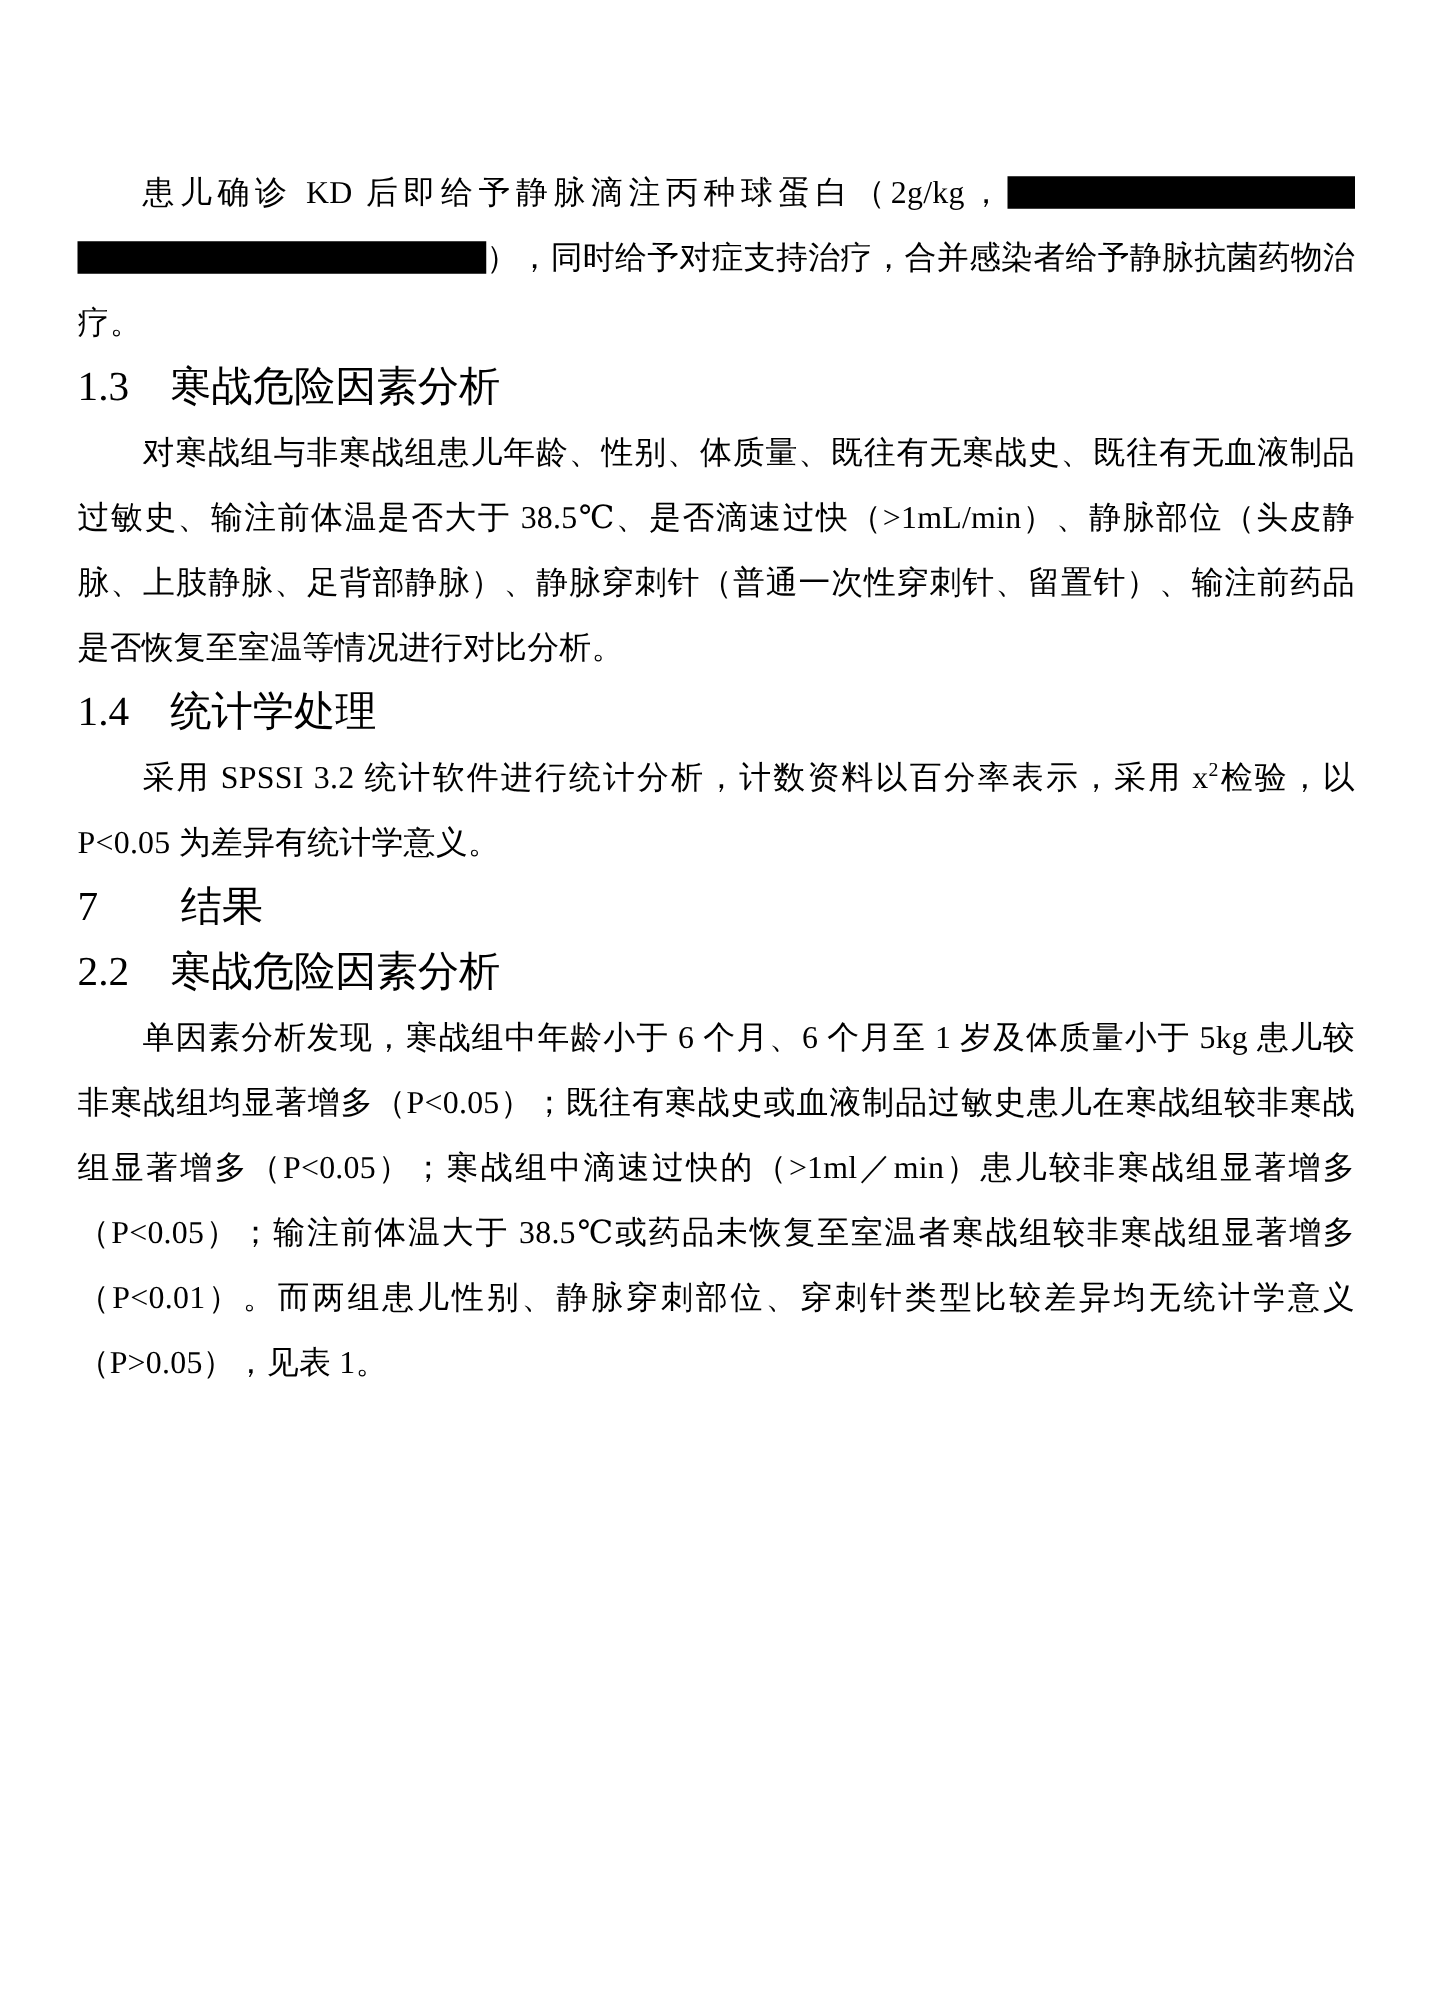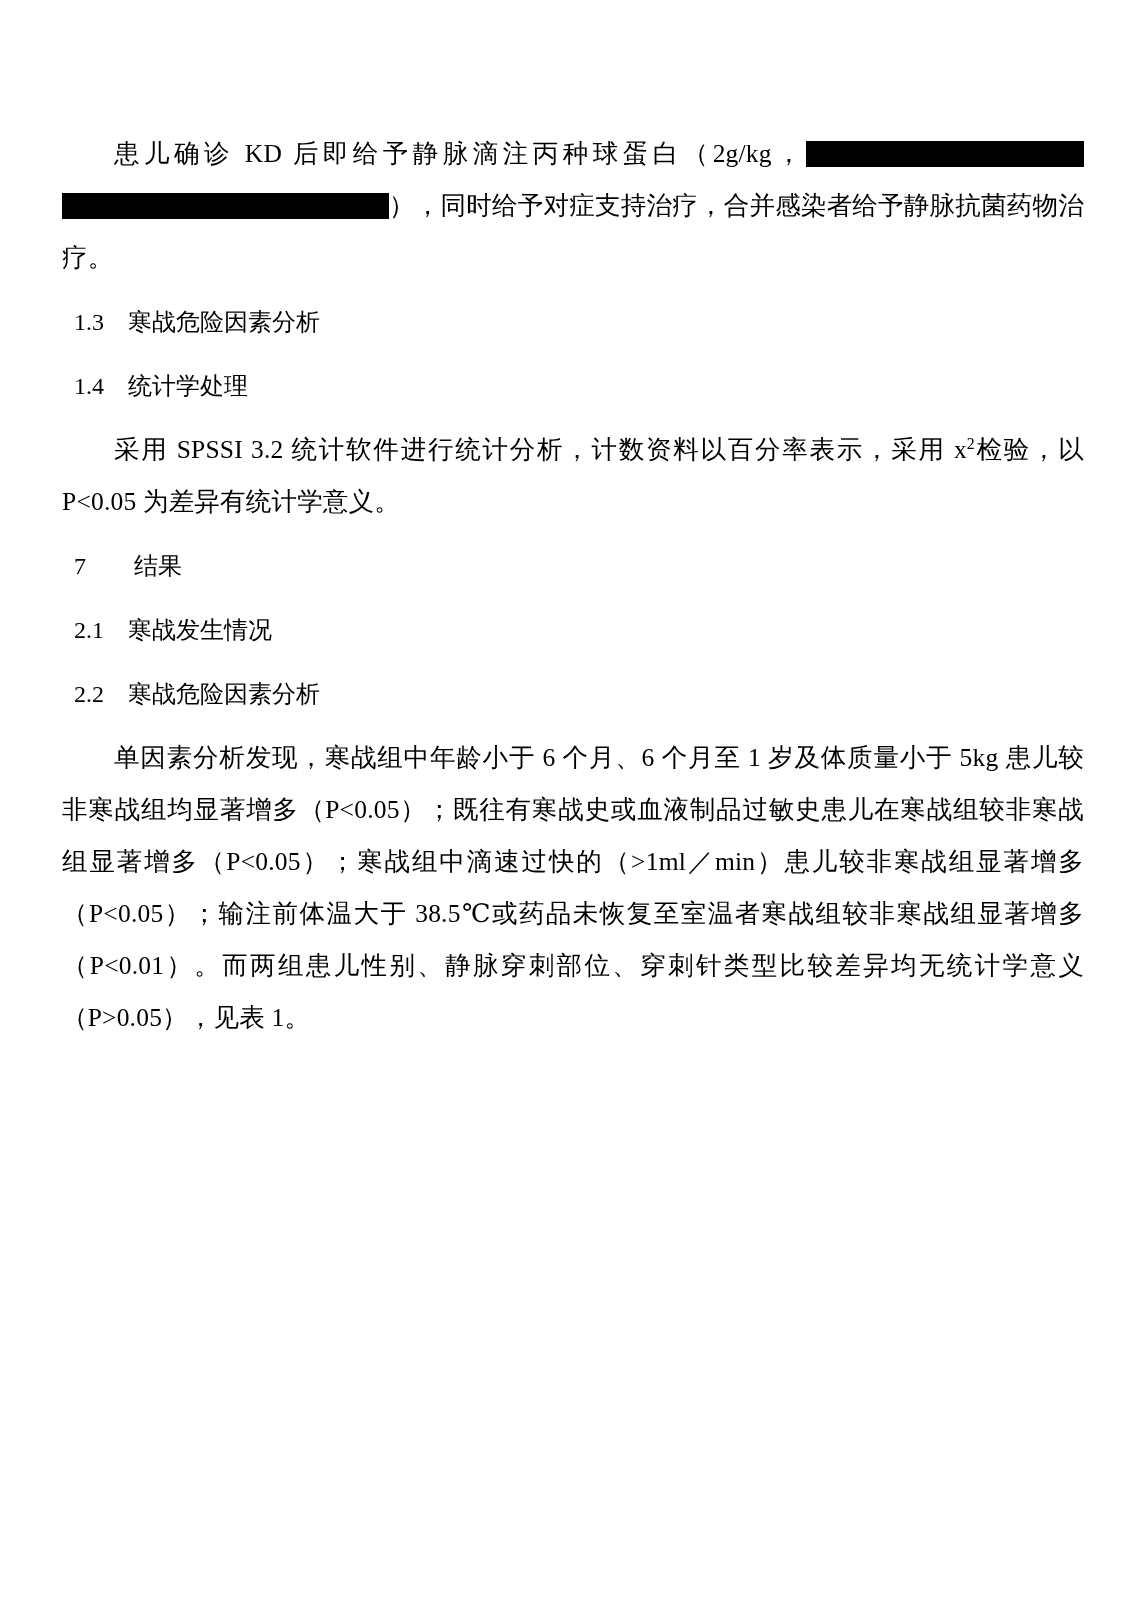--- a/index.html
+++ b/index.html
@@ -34,22 +34,22 @@
     font-size: 25.5px;
     line-height: 52px;
     text-align: justify;
     text-justify: inter-ideograph;
     letter-spacing: 0.2px;
   }
   .indent {
     text-indent: 52px;
   }
   .heading {
-    margin: 12px;
-    font-size: 24px;
+    margin: 0;
+    font-size: 33px;
     line-height: 52px;
     white-space: pre;
   }
   .redact {
     display: inline-block;
     background: #000000;
     vertical-align: middle;
     height: 26px;
     position: relative;
     top: -2px;
@@ -65,28 +65,28 @@
 </head>
 <body>
 
 <div class="page">
   <div class="content">
 
     <p class="indent"><span>患儿确诊 KD 后即给予静脉滴注丙种球蛋白（2g/kg，</span><span class="redact redact-a"></span><span class="redact redact-b"></span><span>），同时给予对症支持治疗，合并感染者给予静脉抗菌药物治疗。</span></p>
 
     <div class="heading">1.3　寒战危险因素分析</div>
 
+    <p class="indent">对寒战组与非寒战组患儿年龄、性别、体质量、既往有无寒战史、既往有无血液制品过敏史、输注前体温是否大于 38.5℃、是否滴速过快（&gt;1mL/min）、静脉部位（头皮静脉、上肢静脉、足背部静脉）、静脉穿刺针（普通一次性穿刺针、留置针）、输注前药品是否恢复至室温等情况进行对比分析。</p>
 
     <div class="heading">1.4　统计学处理</div>
 
     <p class="indent"><span>采用 SPSSI 3.2 统计软件进行统计分析，计数资料以百分率表示，采用 x</span><sup>2</sup><span>检验，以 P&lt;0.05 为差异有统计学意义。</span></p>
 
     <div class="heading">7　　结果</div>
 
-    <div class="heading">2.1　寒战发生情况</div>
 
 
     <div class="heading">2.2　寒战危险因素分析</div>
 
     <p class="indent">单因素分析发现，寒战组中年龄小于 6 个月、6 个月至 1 岁及体质量小于 5kg 患儿较非寒战组均显著增多（P&lt;0.05）；既往有寒战史或血液制品过敏史患儿在寒战组较非寒战组显著增多（P&lt;0.05）；寒战组中滴速过快的（&gt;1ml／min）患儿较非寒战组显著增多（P&lt;0.05）；输注前体温大于 38.5℃或药品未恢复至室温者寒战组较非寒战组显著增多（P&lt;0.01）。而两组患儿性别、静脉穿刺部位、穿刺针类型比较差异均无统计学意义（P&gt;0.05），见表 1。</p>
 
   </div>
 </div>
 
 </body></html>

